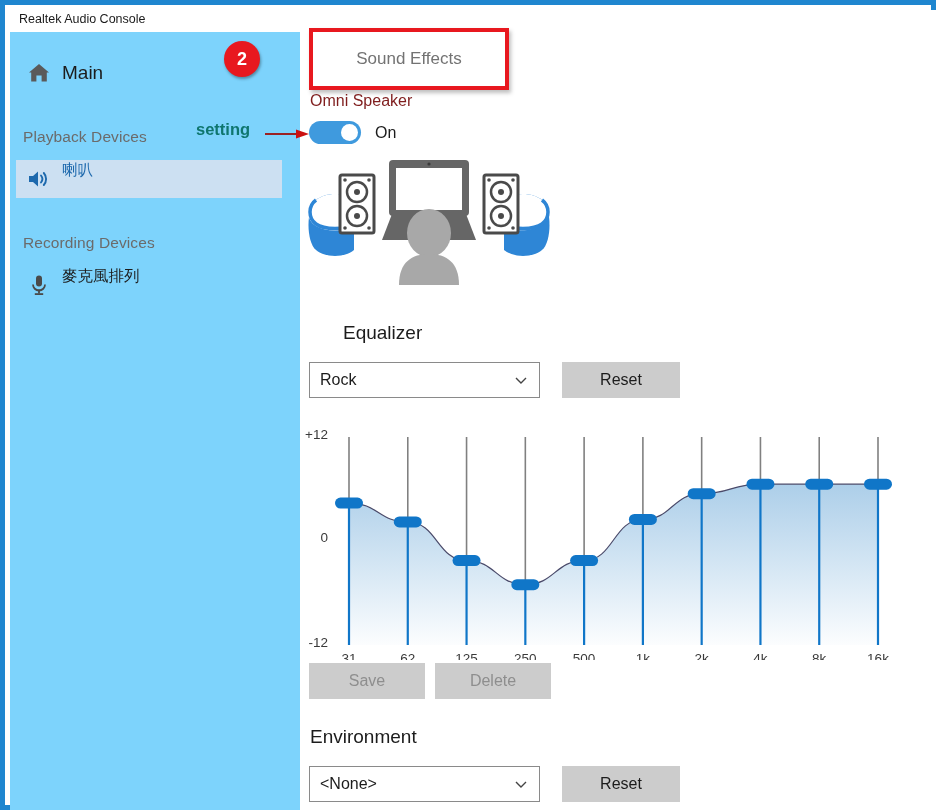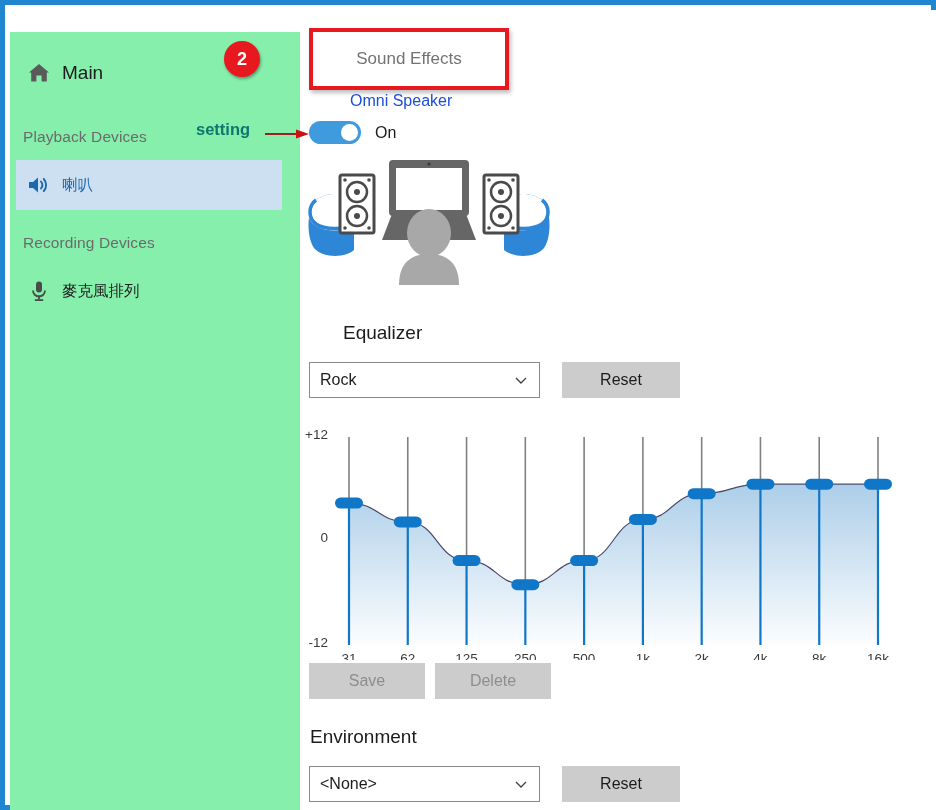--- a/index.html
+++ b/index.html
@@ -40,21 +40,21 @@
     font-size: 12.5px;
     color: #1a1a1a;
     white-space: nowrap;
   }
 
   
   #sidebar {
     position: absolute;
     left: 0; top: 22px;
     width: 290px; height: 778px;
-    background: #86efac;
+    background: #7dd3fc;
   }
   #nav-main {
     position: absolute;
     left: 6px; top: 18px;
     width: 265px; height: 46px;
     display: flex; align-items: center;
     cursor: default;
   }
   #nav-main .nav-icon { width: 46px; display: flex; justify-content: center; align-items: center; }
   #nav-main .nav-label { font-size: 19px; color: #1c1c1c; }
@@ -66,22 +66,22 @@
     color: #6b6b6b;
     letter-spacing: .1px;
     white-space: nowrap;
   }
   #group-playback { top: 96px; }
   #group-recording { top: 202px; }
 
   .device-row {
     position: absolute;
     left: 6px;
-    width: 266px; height: 50px;
-    display: flex; align-items: center;
+    width: 266px; height: 38px;
+    display: flex; 
   }
   #device-speaker { top: 128px; background: #cce0f2; }
   #device-mic { top: 234px; background: transparent; }
   .device-row .dev-icon { width: 46px; display: flex; justify-content: center; align-items: center; }
   .device-row .dev-label { font-size: 15.5px; }
   #device-speaker .dev-label { color: #1d69ad; }
   #device-mic .dev-label { color: #1c1c1c; }
 
   
   #main-pane {
@@ -117,22 +117,21 @@
   #page-title {
     font-size: 17px;
     color: #737373;
     white-space: nowrap;
   }
 
   #omni-label {
     position: absolute;
     left: 10px; top: 60px;
     font-size: 16px;
-    color: #1d4ed8;
-    margin-left: 40px;
+    color: #7f1d1d;
   }
 
   
   #setting-annot {
     position: absolute;
     left: -104px; top: 88px;
     font-size: 16.5px; font-weight: bold;
     color: #0f766e;
     white-space: nowrap;
   }
@@ -223,20 +222,23 @@
   }
   #btn-save { width: 116px; }
   #btn-delete { width: 116px; }
 </style>
 </head>
 <body>
 
 <div id="window-frame">
   <div id="app-body">
 
+    <div id="title-bar">
+      <div id="title-text">Realtek Audio Console</div>
+    </div>
 
     <div id="sidebar">
 
       <div id="nav-main">
         <span class="nav-icon">
           <svg width="22" height="20" viewBox="0 0 22 20">
             <path d="M11 1 L1 9.5 L3.2 9.5 L3.2 18.5 L8.4 18.5 L8.4 12.6 L13.6 12.6 L13.6 18.5 L18.8 18.5 L18.8 9.5 L21 9.5 Z" fill="#5a5a5a"></path>
           </svg>
         </span>
         <span class="nav-label">Main</span>

